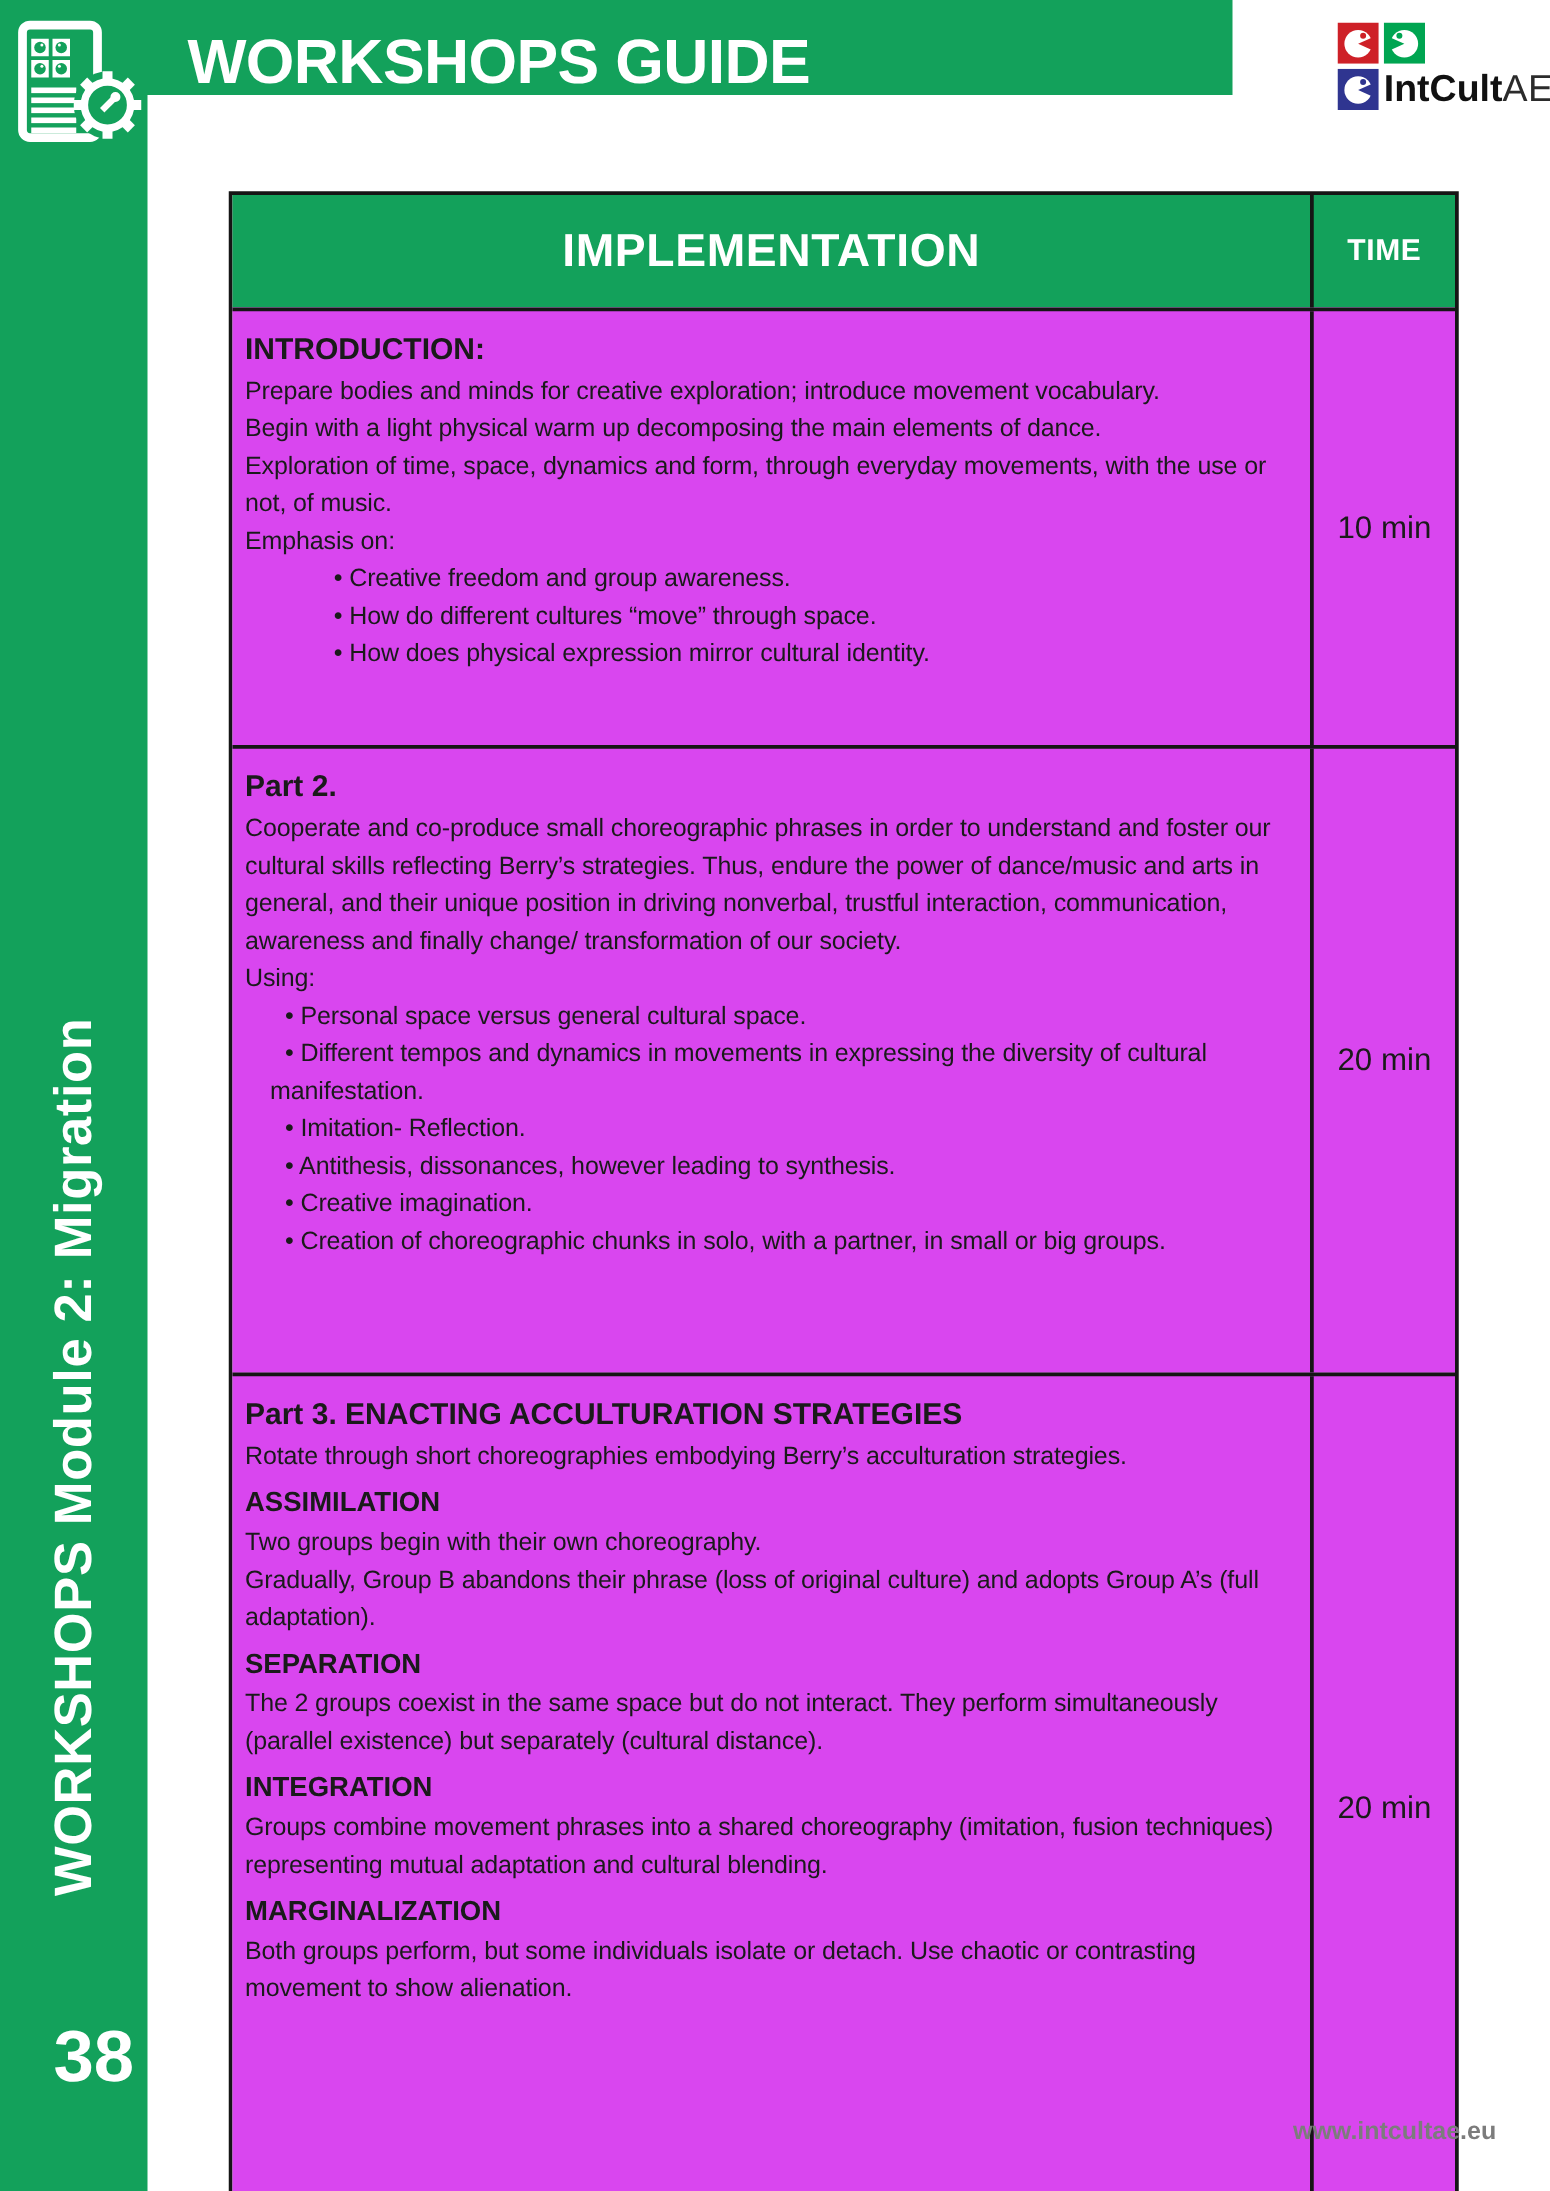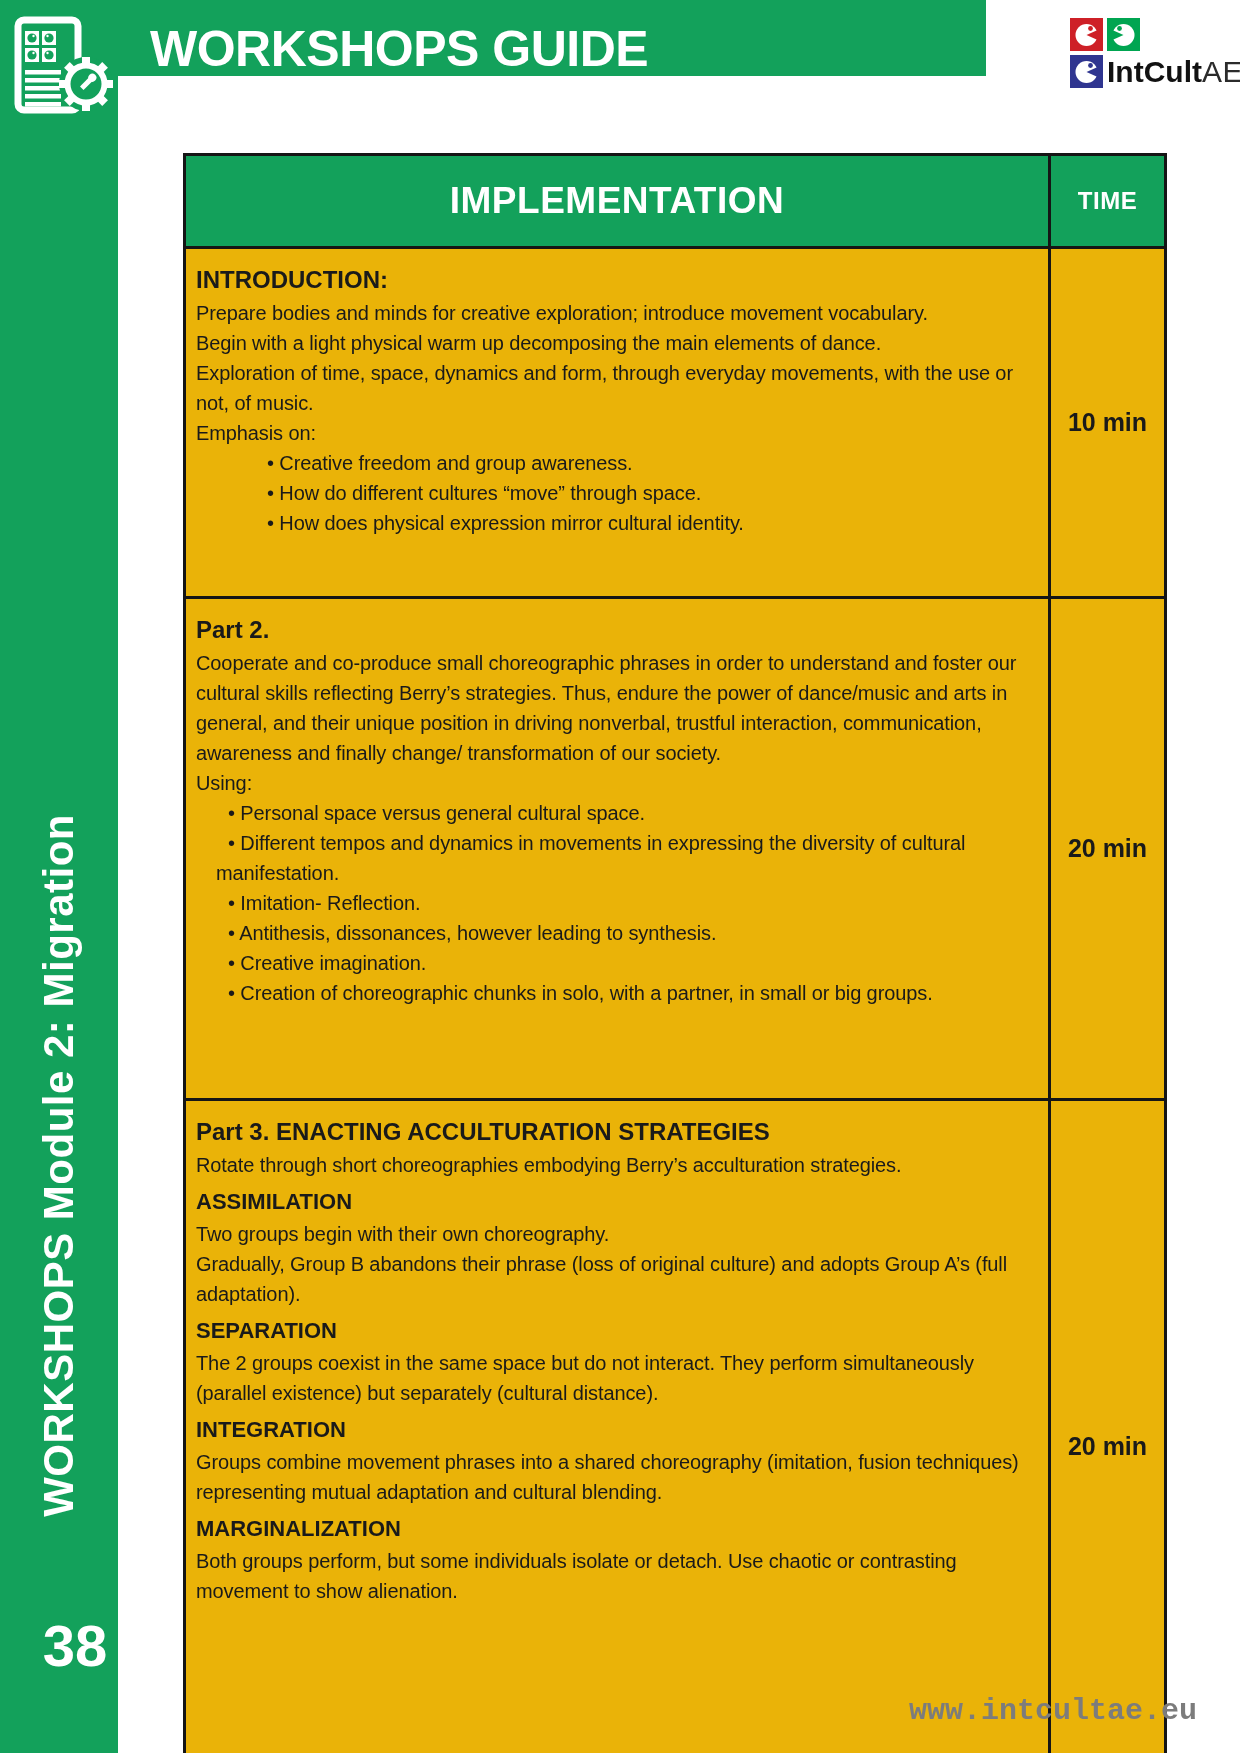--- a/index.html
+++ b/index.html
@@ -31,34 +31,34 @@
     color:#fff;font-weight:bold;font-size:42px;letter-spacing:0.5px;}
   .page-number{position:absolute;left:0;top:1612px;width:118px;text-align:center;
     font-size:58px;font-weight:bold;color:#fff;padding-left:32px;}
   
   .doc-table{position:absolute;left:183px;top:153px;width:984px;border:3px solid #151515;}
   .t-header{display:flex;height:90px;background:var(--green);color:#fff;}
   .t-header .cell-main{width:865px;border-right:3px solid #151515;display:flex;
     align-items:center;justify-content:center;font-size:37px;font-weight:bold;letter-spacing:0.5px;}
   .t-header .cell-time{flex:1;display:flex;align-items:center;justify-content:center;
     font-size:24px;font-weight:bold;letter-spacing:0.5px;}
-  .t-row{display:flex;border-top:3px solid #151515;background:#eab308;}
+  .t-row{display:flex;border-top:3px solid #151515;background:#d946ef;}
   .t-row .cell-main{width:865px;border-right:3px solid #151515;padding:14px 8px 0 10px;overflow:hidden;}
   .t-row .cell-time{flex:1;display:flex;align-items:center;justify-content:center;
-    font-size:25px;font-weight:bold;}
+    font-size:25px;font-weight:normal;}
   .row-1{height:350px;} .row-2{height:502px;} .row-3{height:694px;}
   .cell-heading{font-size:24px;line-height:33px;font-weight:bold;margin:0 0 2px 0;}
   .body-p{margin:0;font-size:20px;line-height:30px;letter-spacing:-0.1px;}
   .bullets{list-style:none;margin:0;padding:0;font-size:20px;line-height:30px;letter-spacing:-0.1px;}
   .bullets li::before{content:"• ";}
   .bullets.lg li{padding-left:44px;text-indent:27px;}
   .bullets.sm li{padding-left:20px;text-indent:12px;}
   .subhead{font-size:22px;line-height:30px;font-weight:bold;margin:7px 0 2px 0;}
   .footer-url{position:absolute;left:183px;top:1694px;width:1014px;text-align:right;
-    font-size:30px;font-weight:bold;color:var(--url-gray);font-family:Liberation Mono, monospace;}
+    font-size:20px;font-weight:bold;color:var(--url-gray);}
 </style>
 </head>
 <body>
 
 <div class="sidebar">
   <div class="sidebar-vertical">
     <span>WORKSHOPS Module 2: Migration</span>
   </div>
   <div class="page-number">38</div>
 </div>

